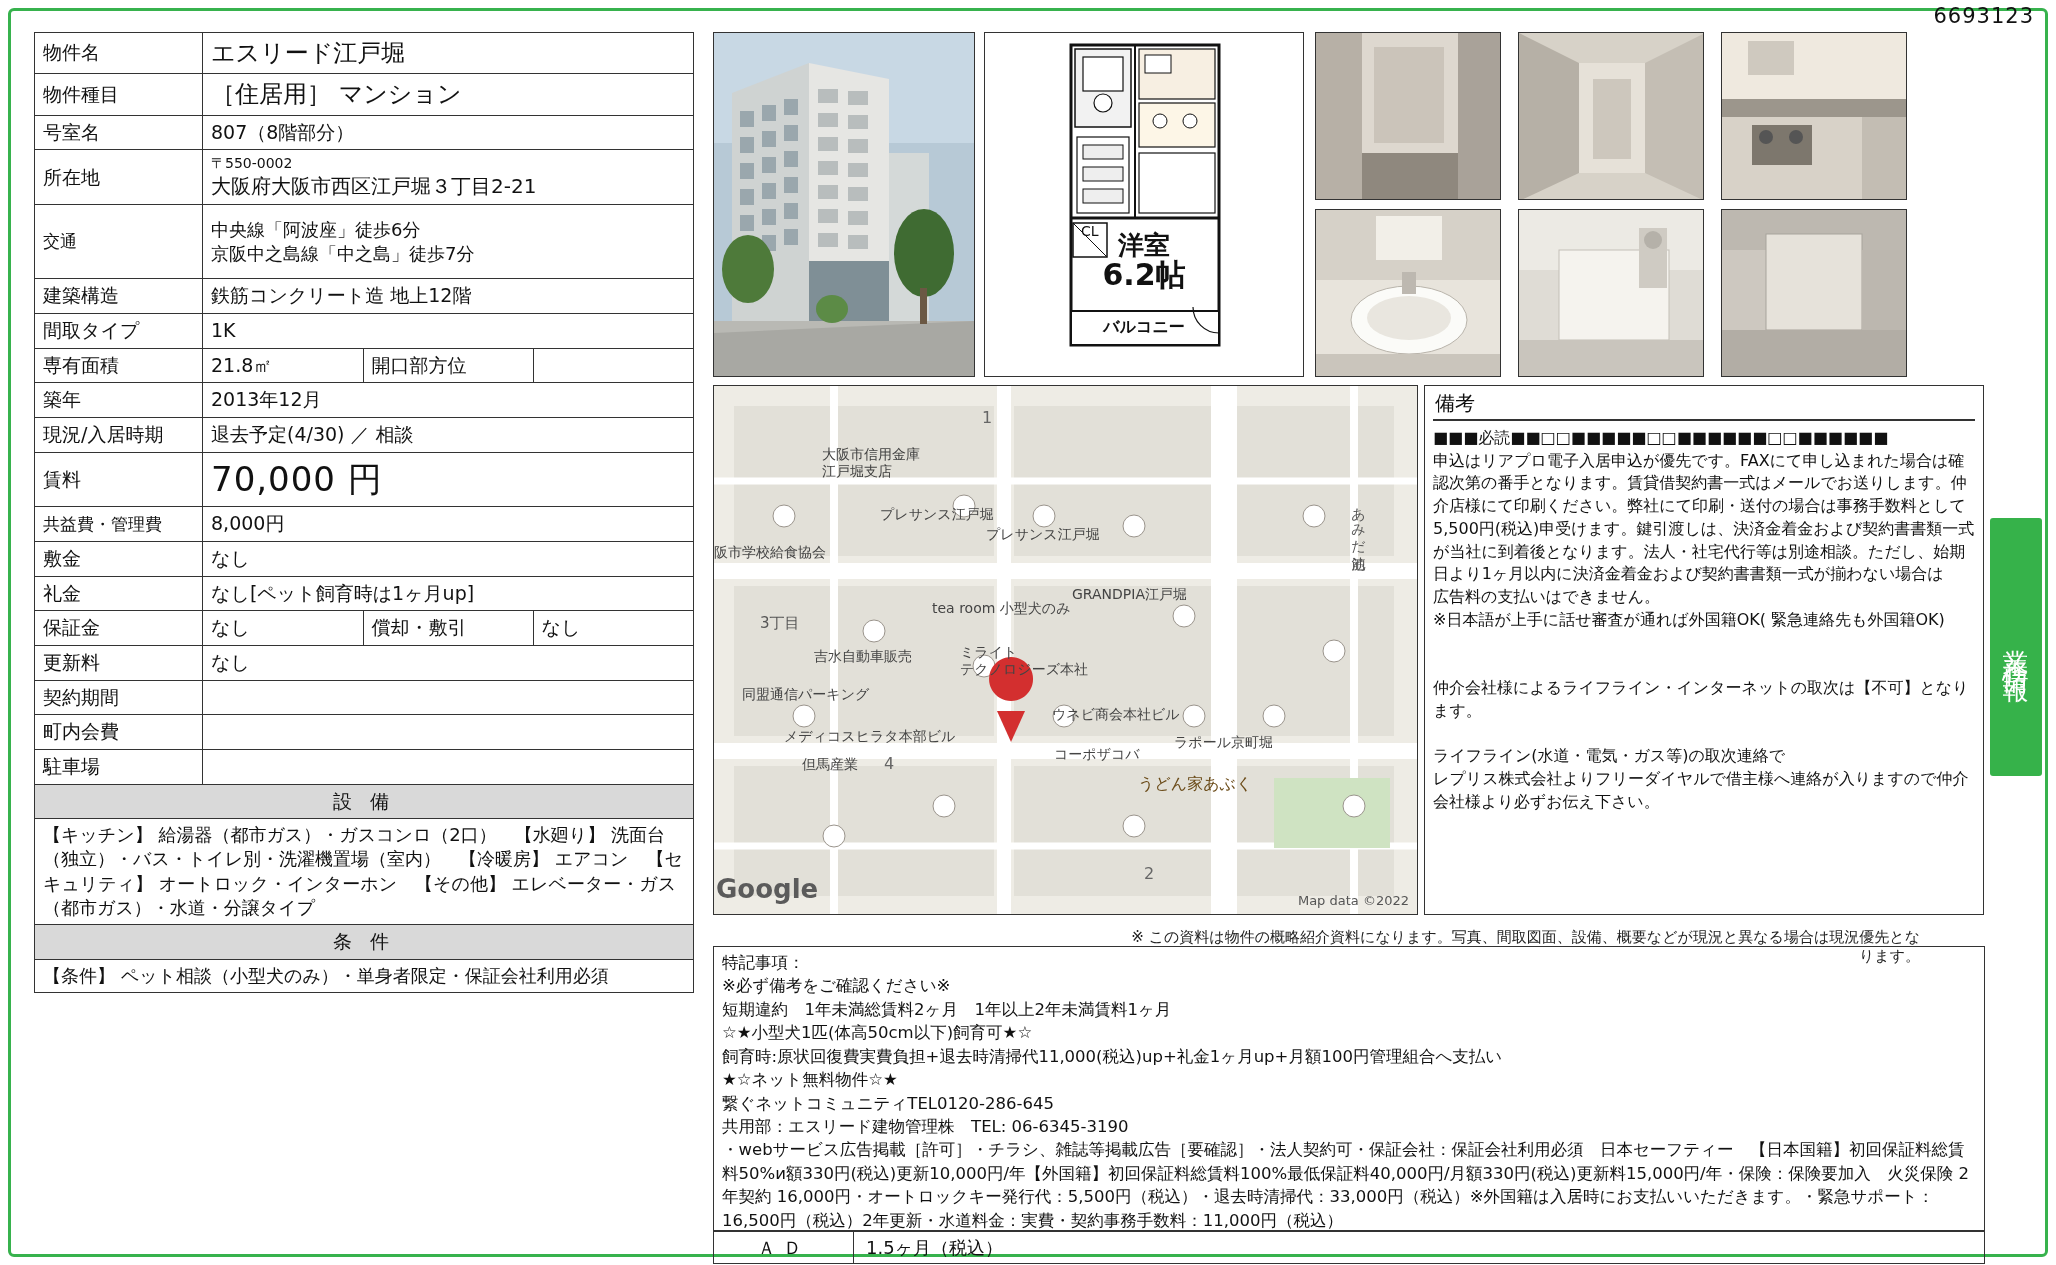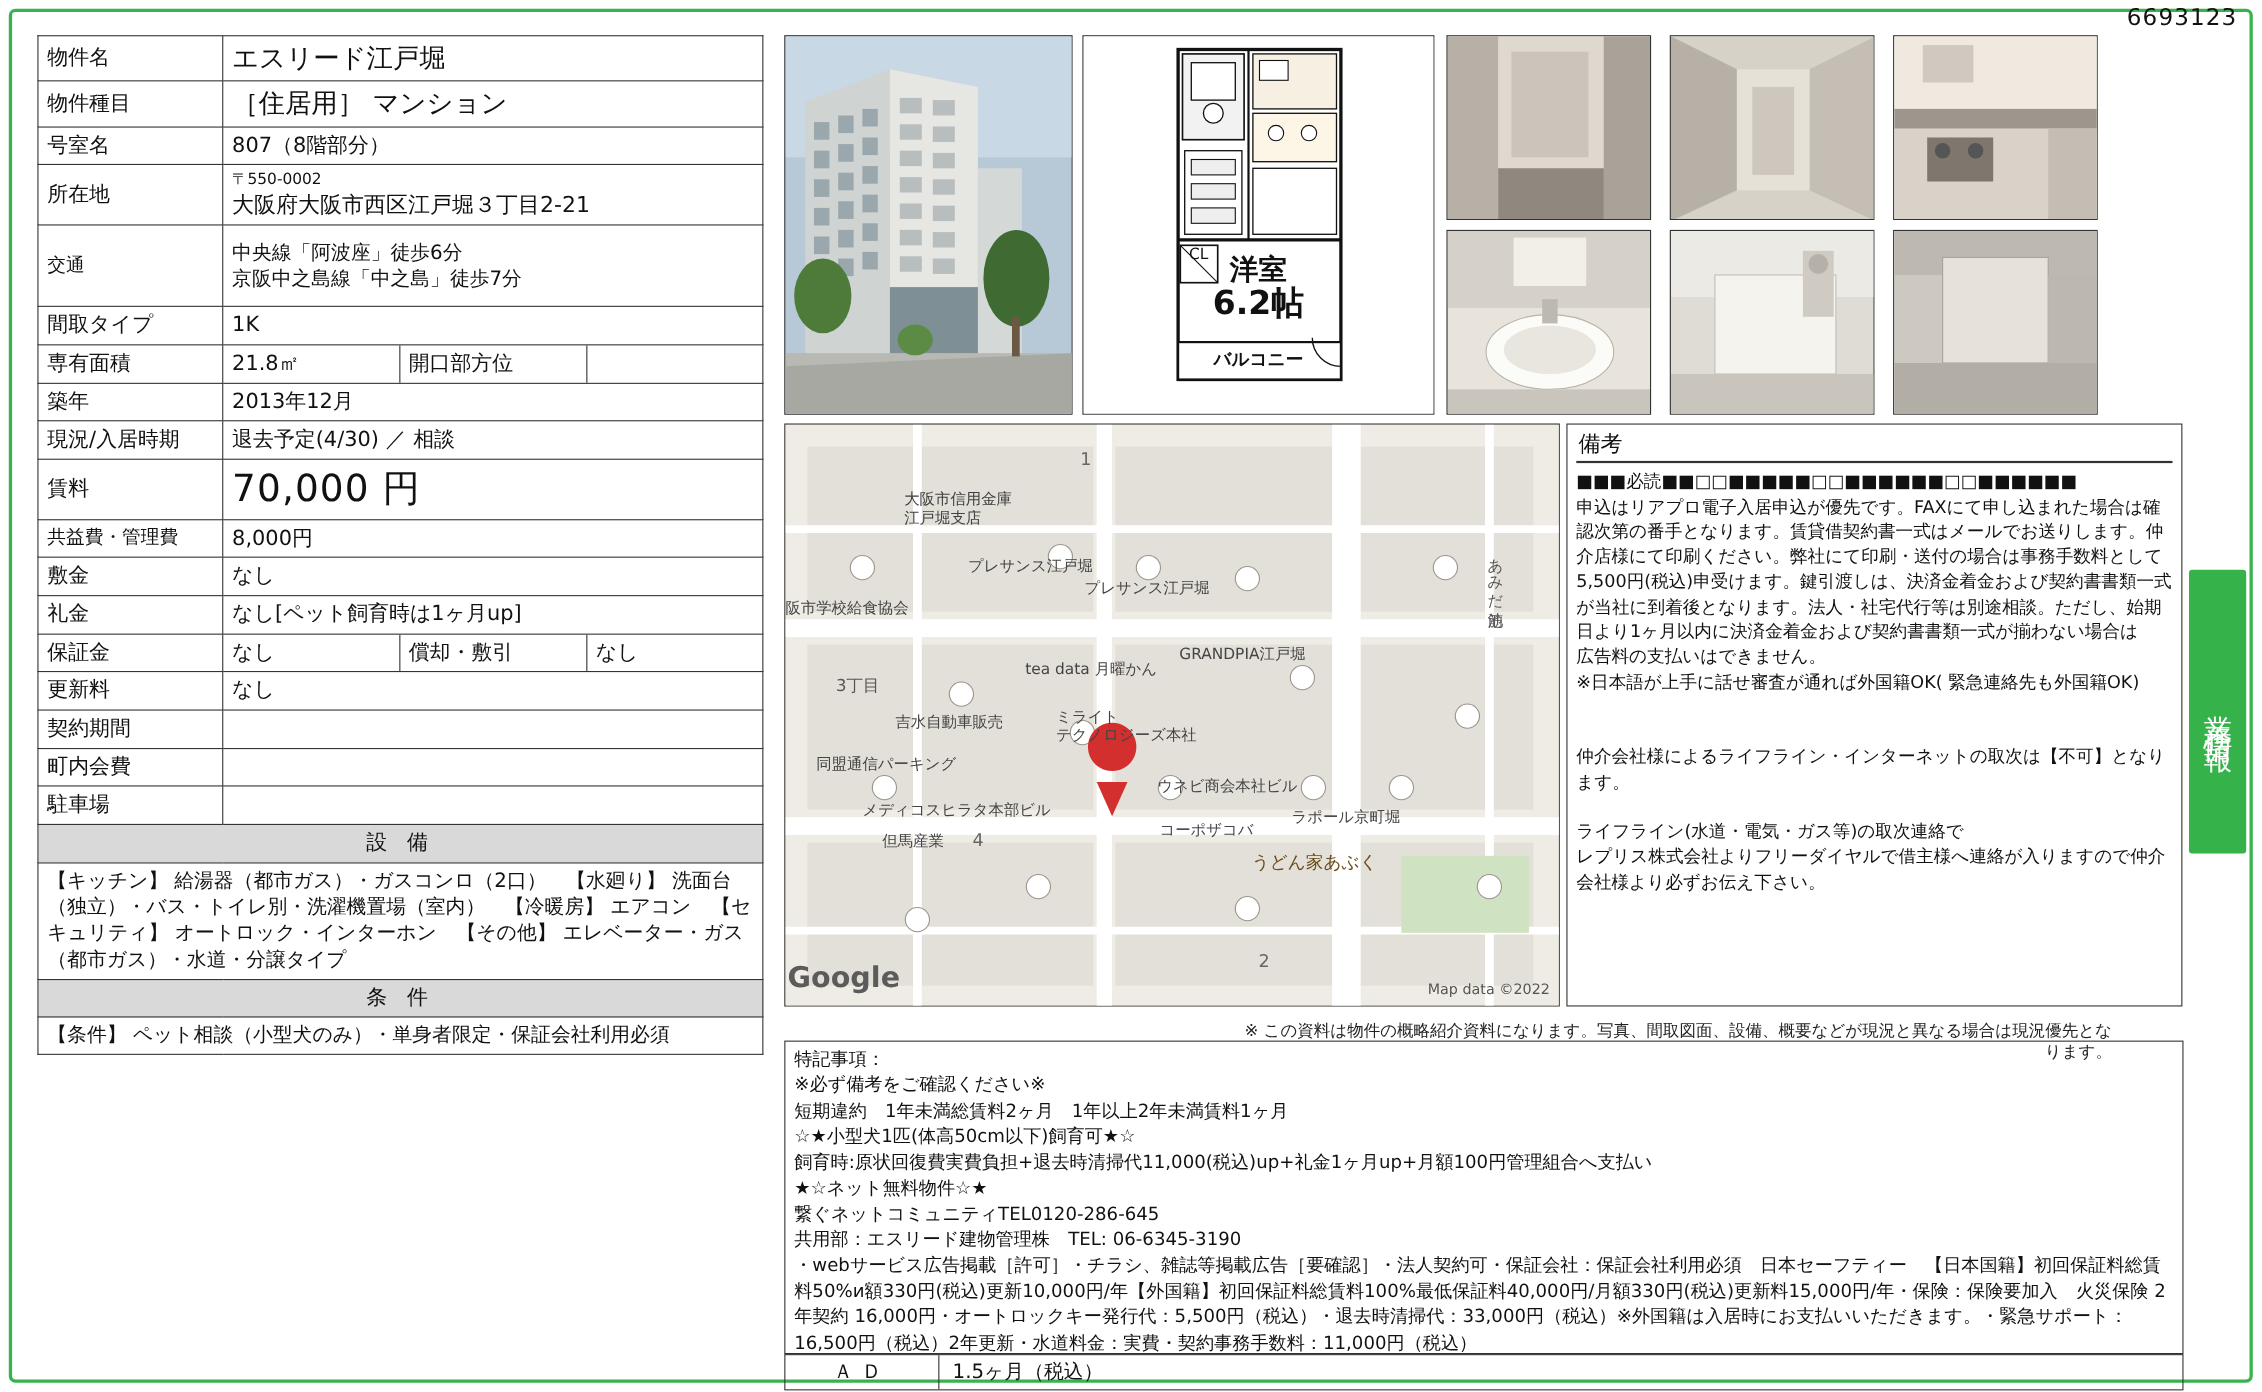--- a/index.html
+++ b/index.html
@@ -124,20 +124,24 @@
     <td class="lbl">所在地</td>
     <td class="val">
       <div class="addr-zip">〒550-0002</div>
       <div class="addr-main">大阪府大阪市西区江戸堀３丁目2-21</div>
     </td>
   </tr>
   <tr>
     <td class="lbl" style="font-size:17px">交通</td>
     <td class="val traffic" style="white-space:pre-line; height:74px">中央線「阿波座」徒歩6分
 京阪中之島線「中之島」徒歩7分</td>
+  </tr>
+  <tr>
+    <td class="lbl">建築構造</td>
+    <td class="val">鉄筋コンクリート造 地上12階</td>
   </tr>
   <tr>
     <td class="lbl">間取タイプ</td>
     <td class="val">1K</td>
   </tr>
   <tr>
     <td class="lbl">専有面積</td>
     <td class="val" style="padding:0">
       <table style="width:100%;border-collapse:collapse">
         <tbody>
@@ -427,21 +431,21 @@
         <circle cx="420" cy="440" r="11"></circle>
     </g>
 
     <path d="M297 315 a22 22 0 1 1 0.1 0 Z" fill="#d32f2f"></path>
     <path d="M283 325 L297 356 L311 325 Z" fill="#d32f2f"></path>
   </svg>
   <div style="position:absolute; left:108px; top:60px; font-size:14px; color:#404040; line-height:1.2">大阪市信用金庫<br>江戸堀支店</div>
   <div style="position:absolute; left:166px; top:120px; font-size:14px; color:#444">プレサンス江戸堀</div>
   <div style="position:absolute; left:272px; top:140px; font-size:14px; color:#444">プレサンス江戸堀</div>
   <div style="position:absolute; left:0px; top:158px; font-size:14px; color:#444">阪市学校給食協会</div>
-  <div style="position:absolute; left:218px; top:214px; font-size:14px; color:#444">tea data 月曜かん</div>
+  <div style="position:absolute; left:218px; top:214px; font-size:14px; color:#444">tea room 小型犬のみ</div>
   <div style="position:absolute; left:358px; top:200px; font-size:14px; color:#444">GRANDPIA江戸堀</div>
   <div style="position:absolute; left:46px; top:228px; font-size:15px; color:#555">3丁目</div>
   <div style="position:absolute; left:100px; top:262px; font-size:14px; color:#444">吉水自動車販売</div>
   <div style="position:absolute; left:246px; top:258px; font-size:14px; color:#444; line-height:1.2">ミライト<br>テクノロジーズ本社</div>
   <div style="position:absolute; left:28px; top:300px; font-size:14px; color:#444">同盟通信パーキング</div>
   <div style="position:absolute; left:70px; top:342px; font-size:14px; color:#444">メディコスヒラタ本部ビル</div>
   <div style="position:absolute; left:338px; top:320px; font-size:14px; color:#444">ウネビ商会本社ビル</div>
   <div style="position:absolute; left:340px; top:360px; font-size:14px; color:#444">コーポザコバ</div>
   <div style="position:absolute; left:460px; top:348px; font-size:14px; color:#444">ラポール京町堀</div>
   <div style="position:absolute; left:424px; top:388px; font-size:16px; color:#6a4a17">うどん家あぶく</div>

